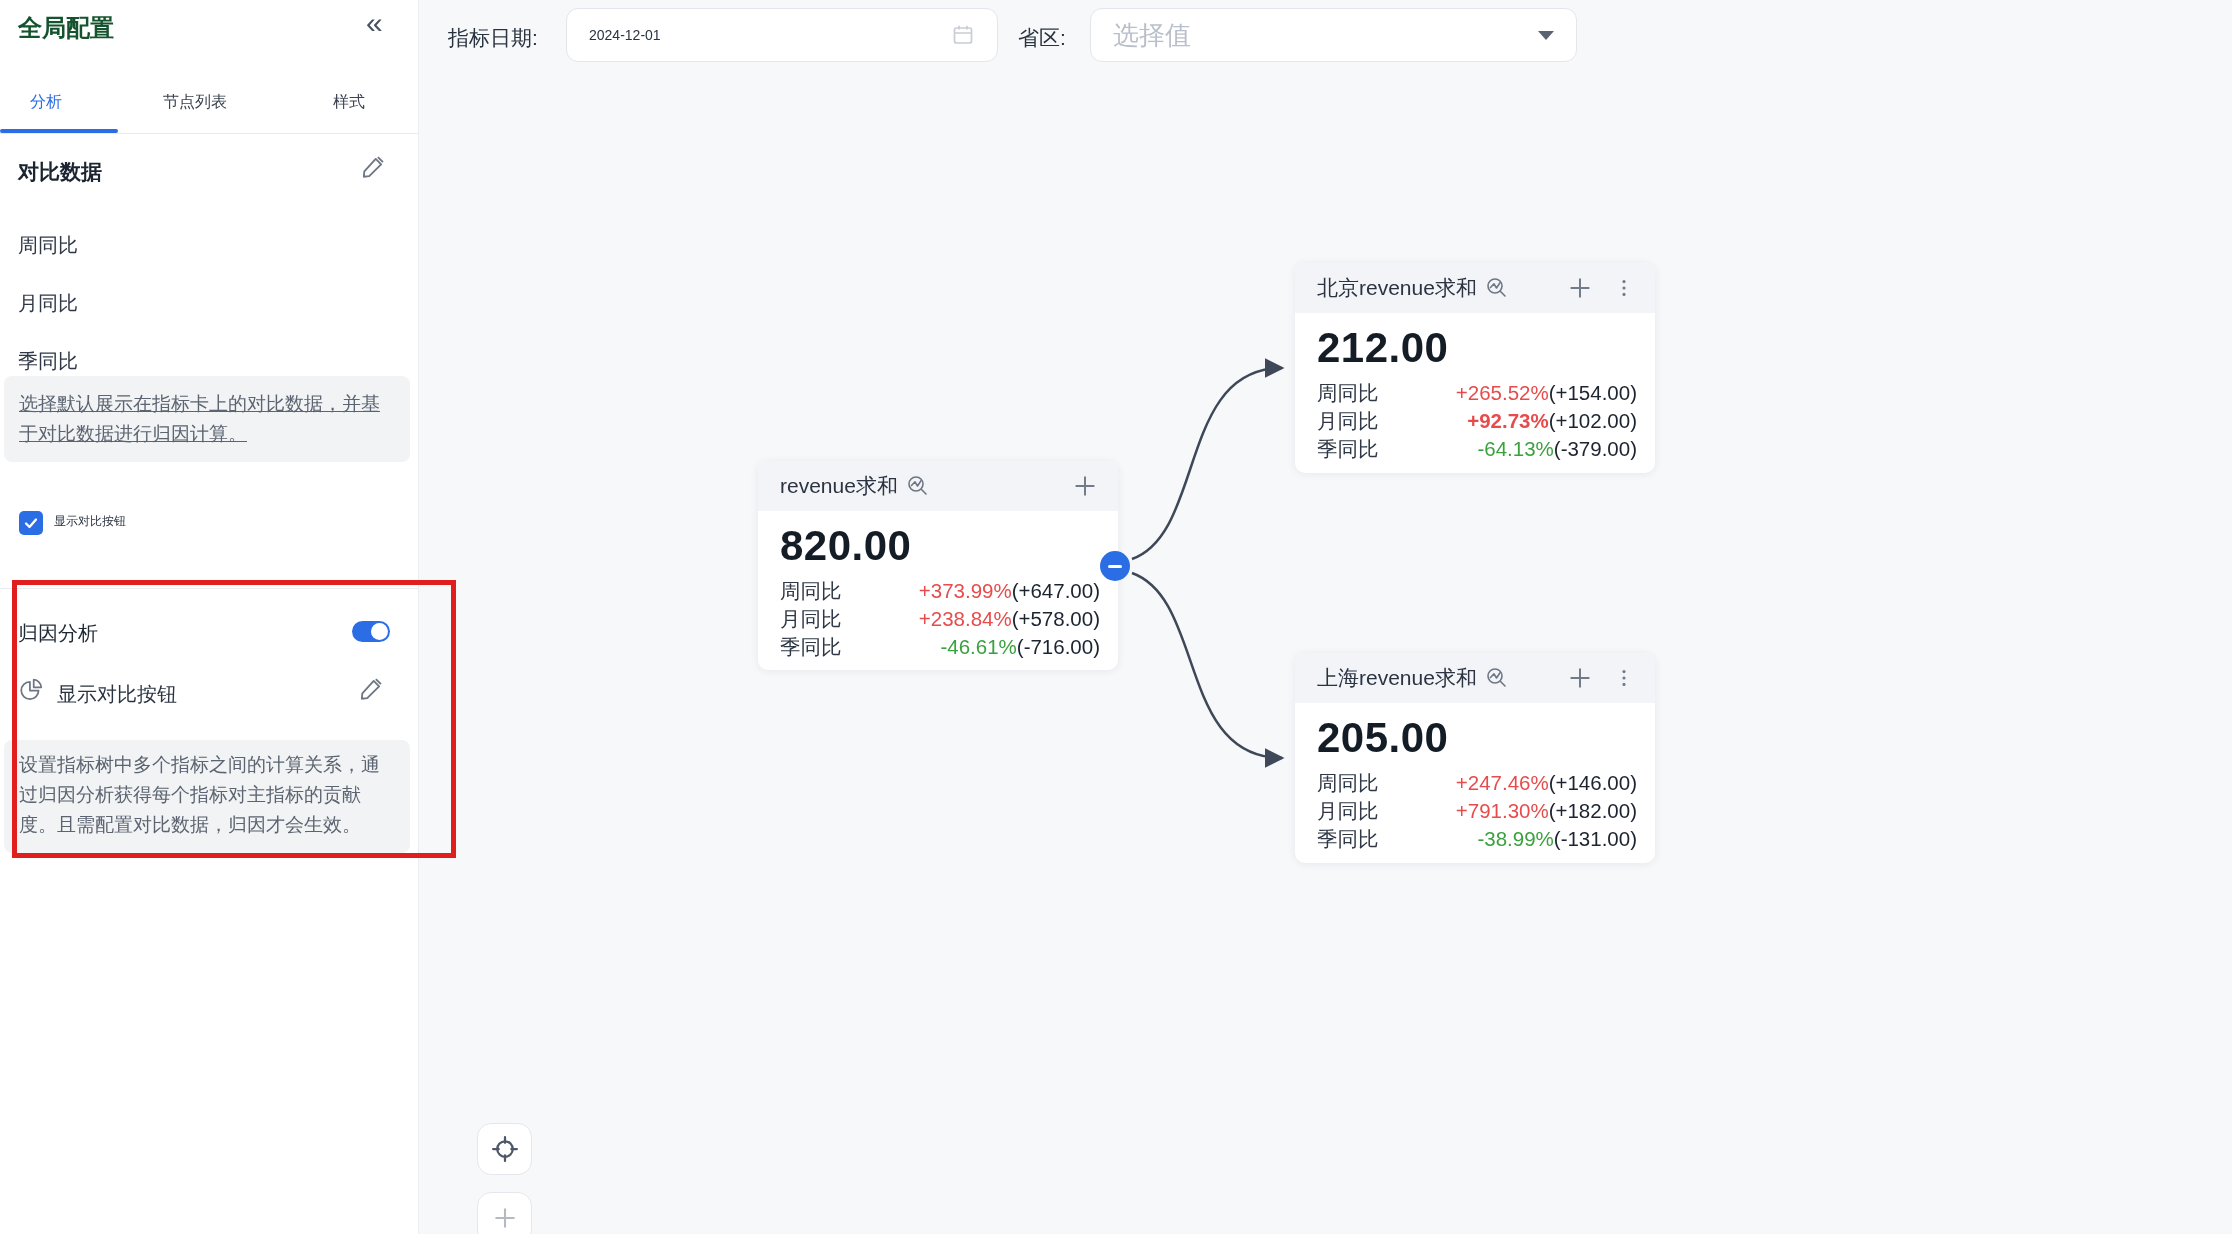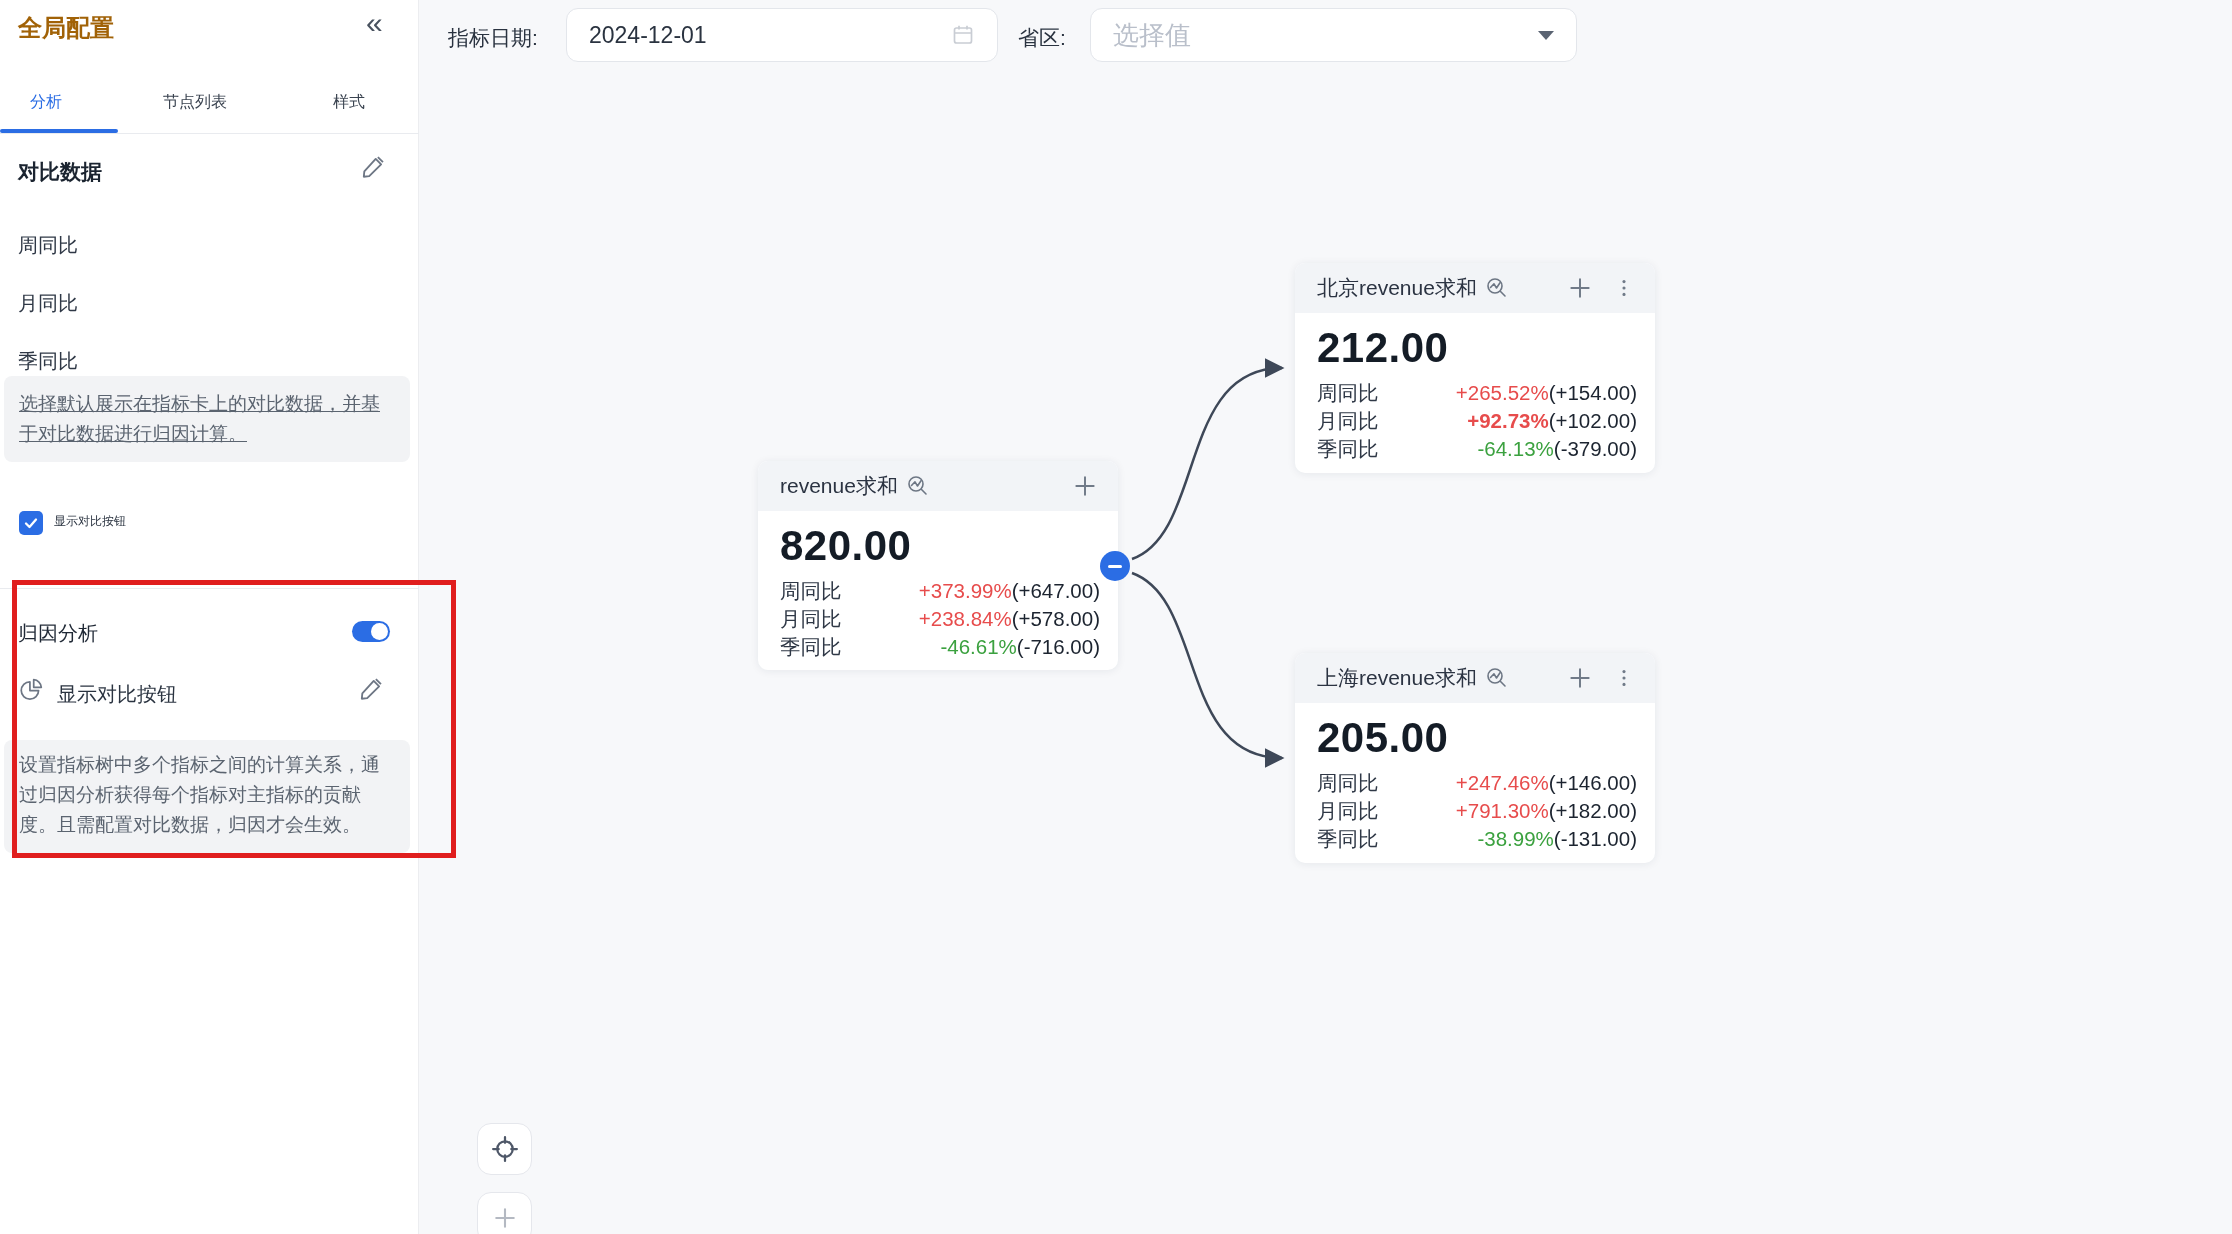--- a/index.html
+++ b/index.html
@@ -3,21 +3,21 @@
 <meta charset="utf-8">
 <style>
   * { margin:0; padding:0; box-sizing:border-box; }
   html,body { width:2232px; height:1234px; overflow:hidden; }
   body { font-family:"Liberation Sans","DejaVu Sans",sans-serif; background:#f7f8fa; color:#1f2835; }
   .app { position:relative; width:2232px; height:1234px; overflow:hidden; }
   .abs { position:absolute; }
 
   
   .sidebar { position:absolute; left:0; top:0; width:419px; height:1234px; background:#ffffff; border-right:1px solid #ecedf0; z-index:2; }
-  .sb-title { left:18px; top:12px; font-size:24px; font-weight:bold; color:#a16207; }
+  .sb-title { left:18px; top:12px; font-size:24px; font-weight:bold; color:#14532d; }
   .collapse { left:366px; top:6px; font-size:30px; color:#49525f; cursor:pointer; }
   .tab { top:92px; font-size:16px; color:#3a4350; cursor:pointer; }
   .tab.active { color:#2b6de4; }
   .tab-underline { left:0; top:129px; width:118px; height:4px; background:#2b6de4; border-radius:2px; }
   .tab-border { left:0; top:133px; width:419px; height:1px; background:#e9ebef; }
   .sec-title { left:18px; top:158px; font-size:21px; font-weight:bold; color:#1b2430; }
   .pencil { width:26px; height:26px; cursor:pointer; }
   .sb-item { left:18px; font-size:20px; color:#2f3846; cursor:pointer; }
   .note { left:4px; width:406px; background:#f2f3f5; border-radius:8px; padding:13px 15px; font-size:19px; line-height:30px; color:#5b6470; }
   .checkbox { left:19px; top:511px; width:24px; height:24px; background:#2b6de4; border-radius:5px; display:flex; align-items:center; justify-content:center; cursor:pointer; }
@@ -28,21 +28,21 @@
   .knob { position:absolute; right:2px; top:2px; width:17px; height:17px; background:#fff; border-radius:50%; }
   .cfg-label { left:57px; top:681px; font-size:20px; color:#2a3340; }
 
   
   .annot { left:12px; top:580px; width:444px; height:278px; border:5px solid #e01e1e; z-index:6; pointer-events:none; }
 
   
   .tb-label { font-size:21px; color:#2a3340; }
   .field { background:#fff; border:1.5px solid #e3e6eb; border-radius:12px; height:54px; display:flex; align-items:center; padding:0 22px; cursor:pointer; }
   .date-field { left:566px; top:8px; width:432px; }
-  .date-text { font-size:23px; color:#2a3340; flex:1; }
+  .date-text { font-size:14px; color:#2a3340; flex:1; }
   .select-field { left:1090px; top:8px; width:487px; }
   .placeholder { font-size:26px; color:#b9bfca; flex:1; }
   .caret { width:0; height:0; border-left:8px solid transparent; border-right:8px solid transparent; border-top:9px solid #5a6372; }
 
   
   .card { position:absolute; width:360px; background:#fff; border-radius:10px; box-shadow:0 1px 8px rgba(25,35,60,.08); z-index:3; }
   .card-header { height:50px; background:#f2f4f7; border-radius:10px 10px 0 0; display:flex; align-items:center; padding:0 20px 0 22px; gap:8px; }
   .card-title { font-size:21px; color:#2b3342; }
   .spacer { flex:1; }
   .big-num { font-size:42px; font-weight:bold; color:#141c26; letter-spacing:.5px; }

